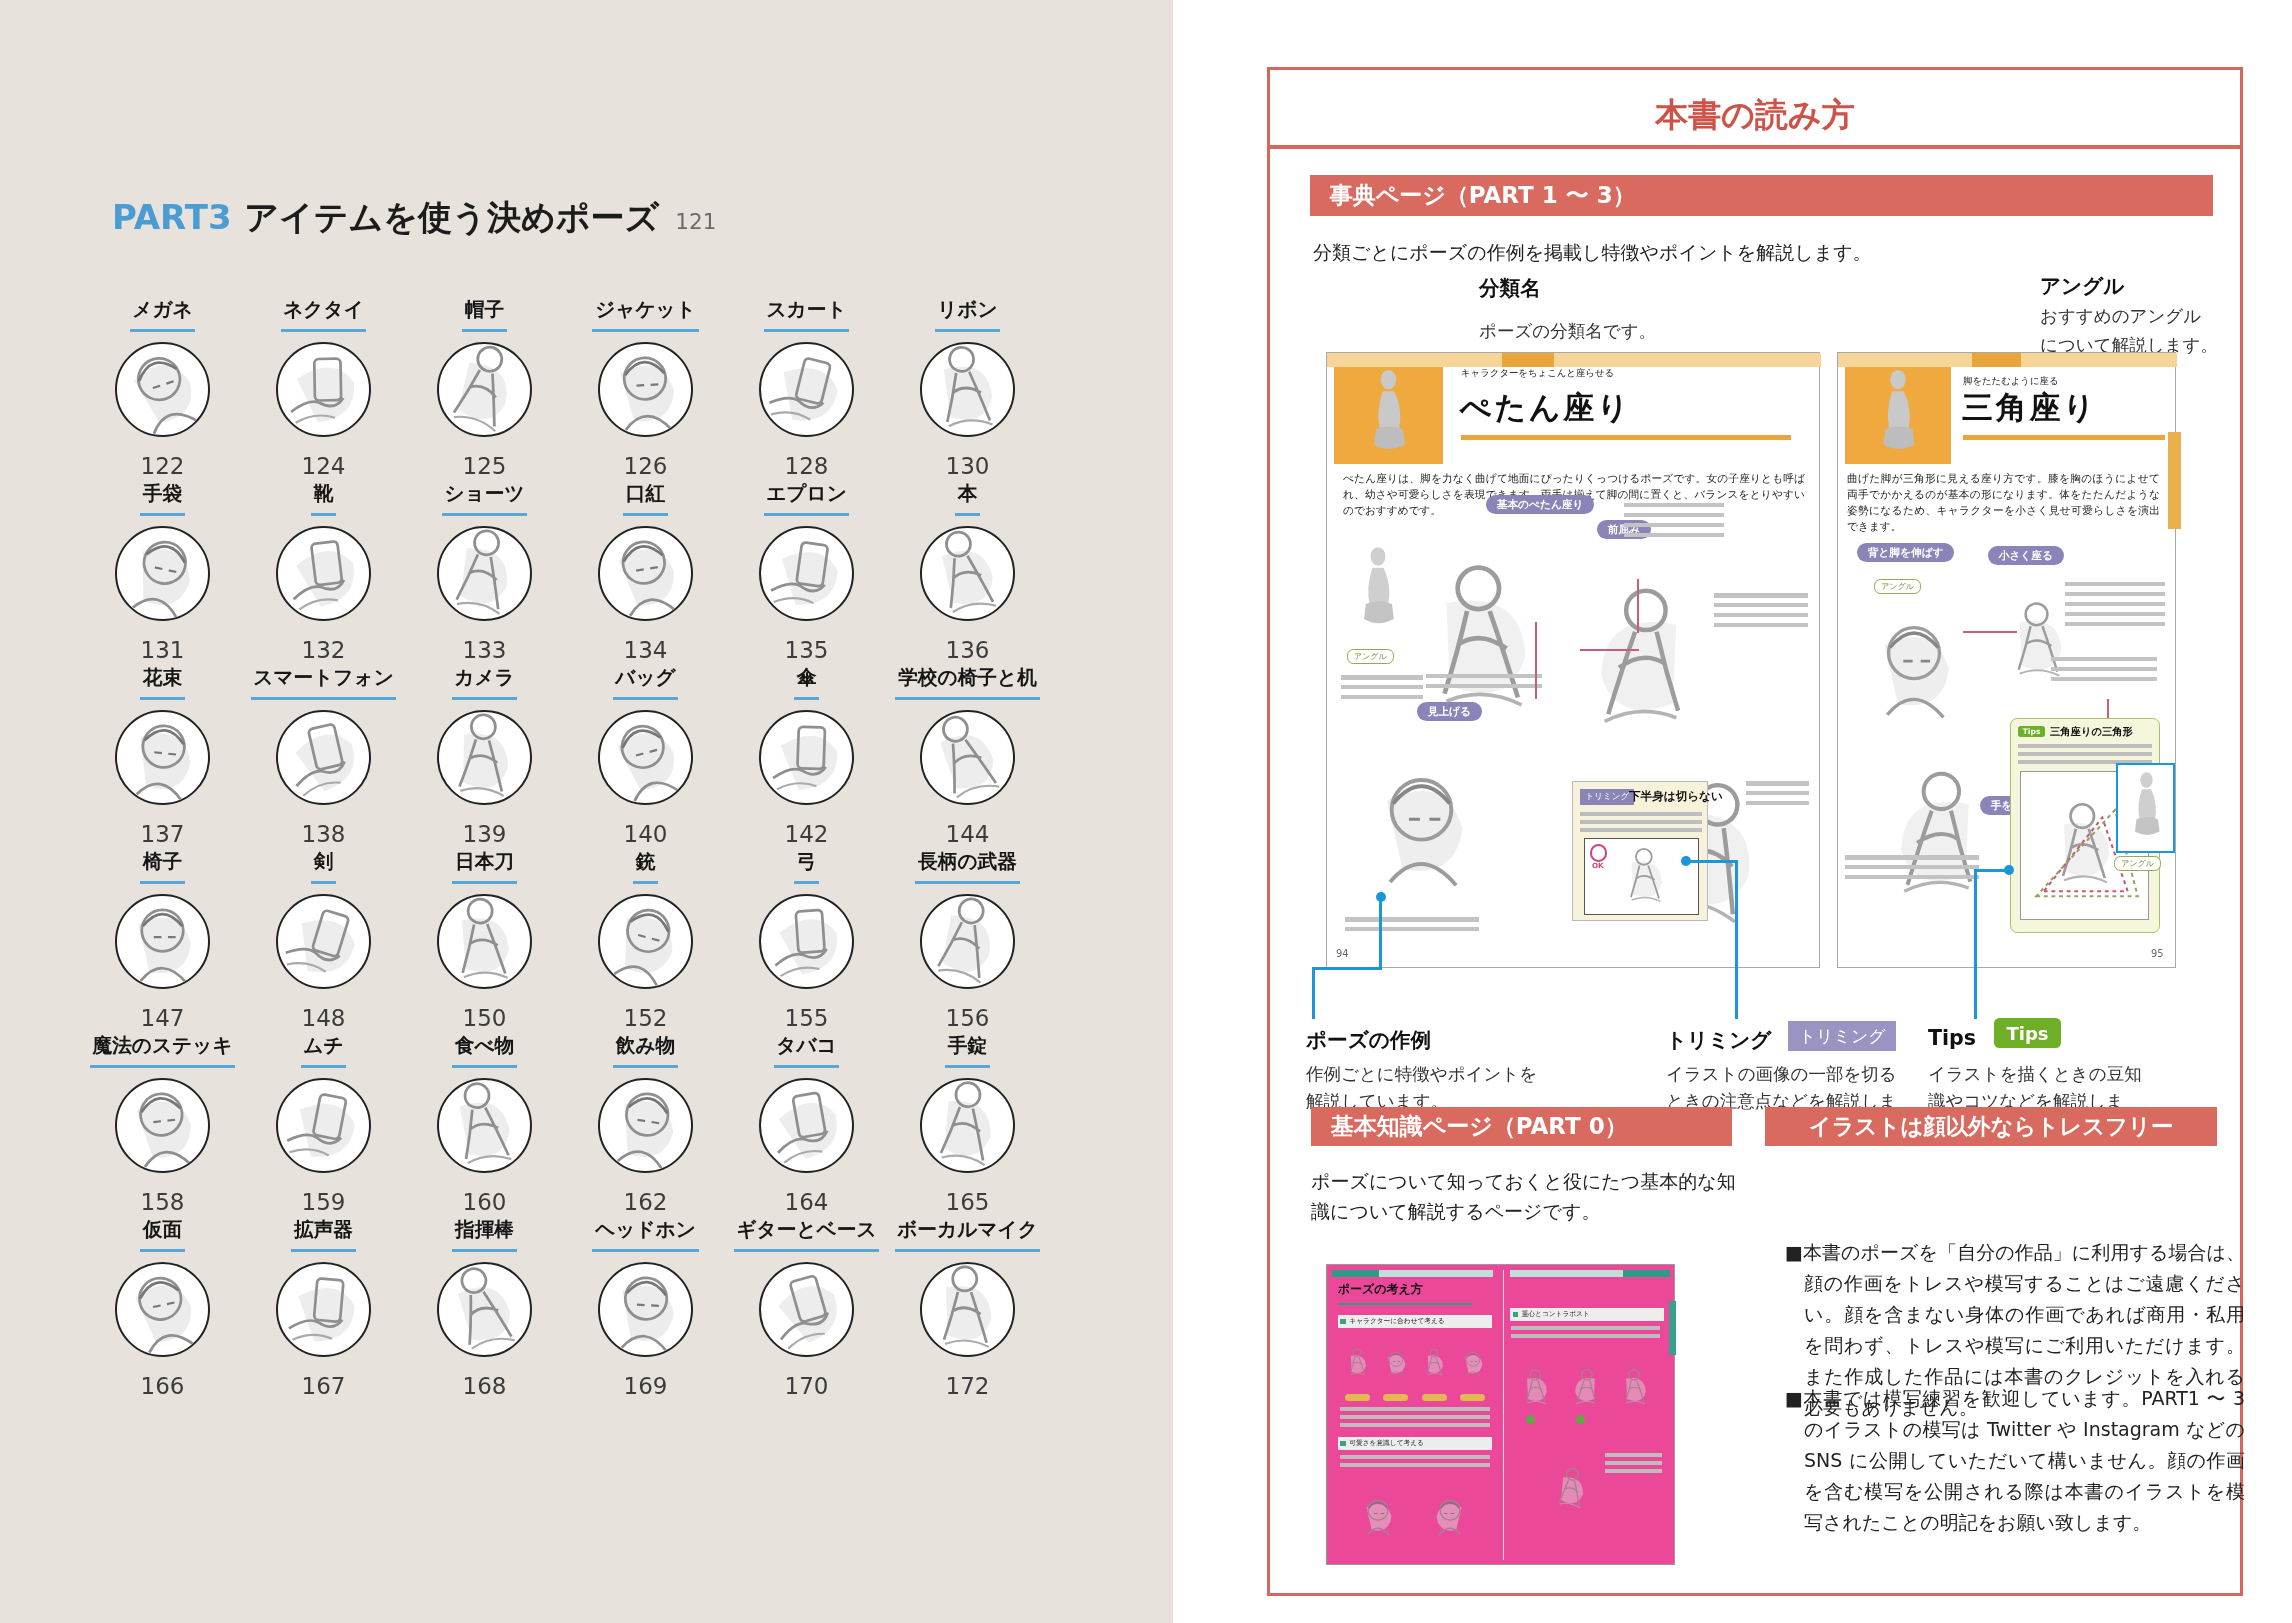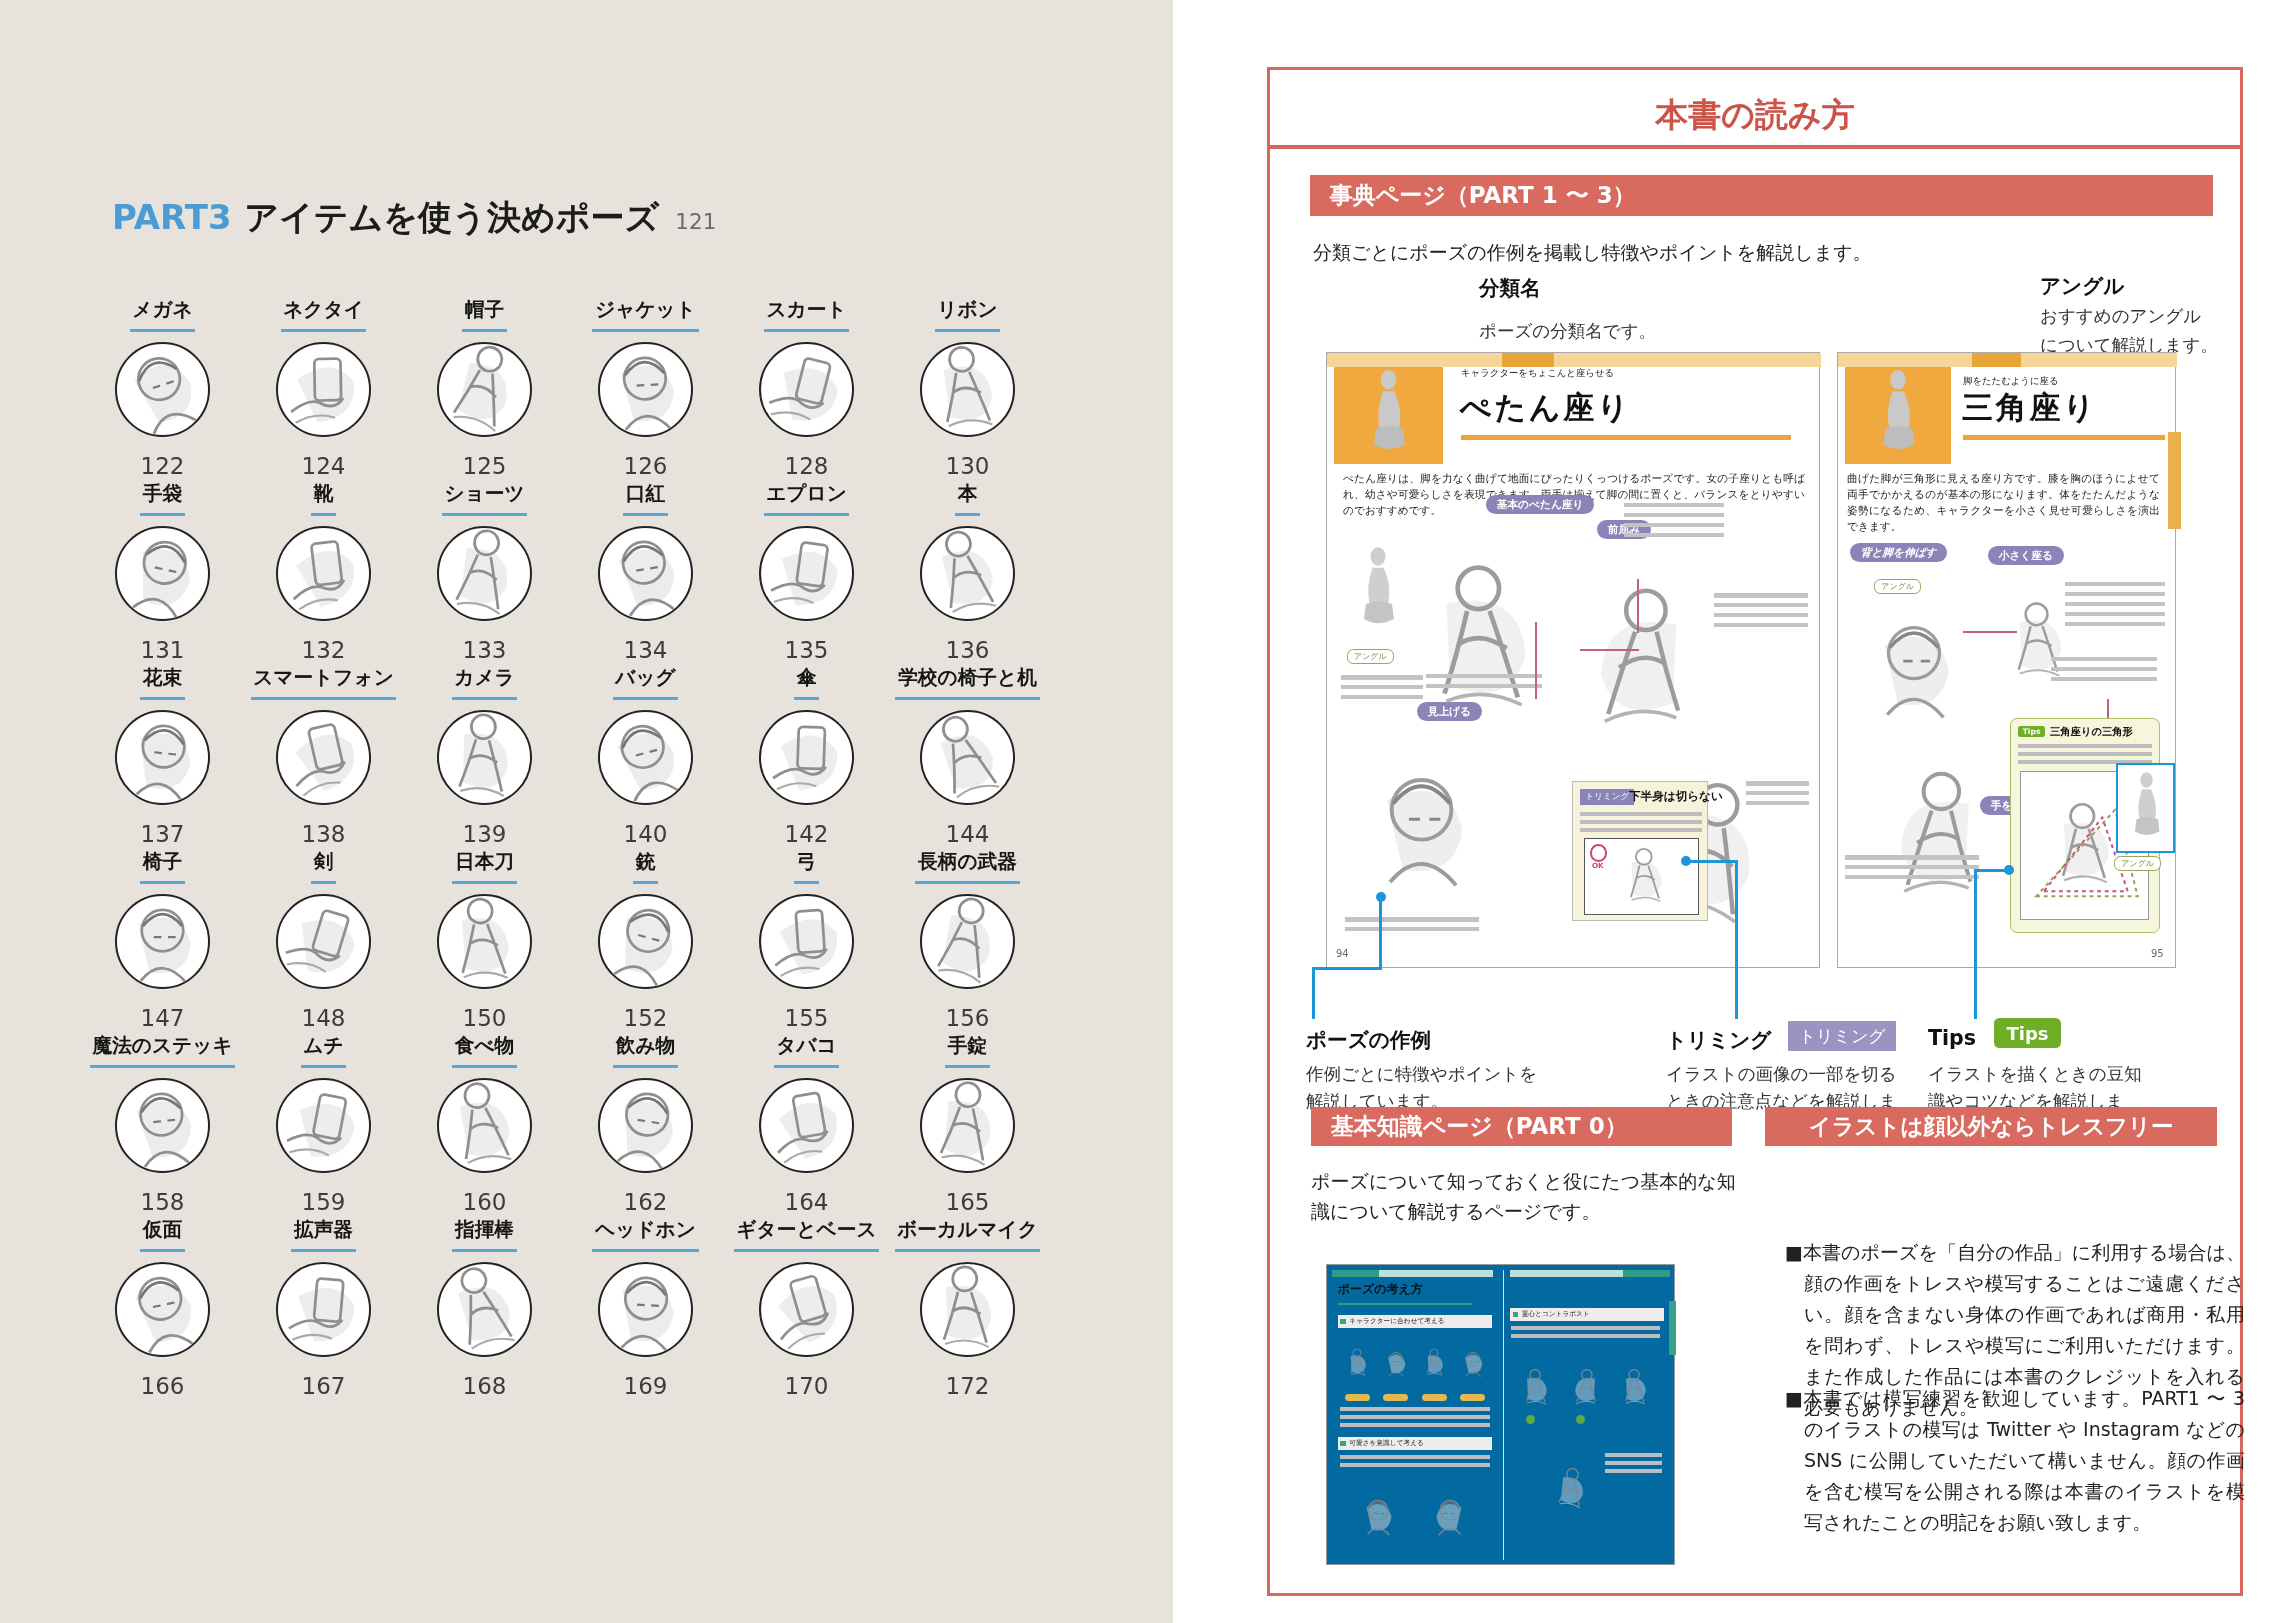--- a/index.html
+++ b/index.html
@@ -74,21 +74,21 @@
 
   
   .cbadge-purple{position:absolute;background:#9a94c2;color:#fff;font-size:17px;
                  padding:3.6px 10.7px;white-space:nowrap;}
   .cbadge-green{position:absolute;background:#6fae27;color:#fff;font-size:18px;font-weight:bold;
                 border-radius:5.4px;padding:4.5px 12.5px;white-space:nowrap;}
   .para{position:absolute;color:#222;font-size:19px;line-height:31px;text-align:justify;
         padding-left:1em;text-indent:-1em;}
 
   
-  #mspread{position:absolute;background:#0369a1;border:0.9px solid #999;box-sizing:border-box;}
+  #mspread{position:absolute;background:#ec4899;border:0.9px solid #999;box-sizing:border-box;}
   .tband{position:absolute;height:6.3px;background:#bfe0d8;}
   .tband-d{position:absolute;height:6.3px;background:#2f9c87;}
   .ms-head{position:absolute;font-size:12px;font-weight:bold;color:#111;white-space:nowrap;}
   .trule{position:absolute;height:1.8px;background:#2f9c87;}
   .ms-bar{position:absolute;height:13.4px;background:#ededed;font-size:6.7px;color:#222;
           display:flex;align-items:center;white-space:nowrap;overflow:hidden;}
   .ms-bar::before{content:"";width:5.4px;height:5.4px;background:#3aa57b;margin:0 3.6px 0 2.7px;flex:none;}
   .pill{position:absolute;background:#e3b952;border-radius:3.6px;}
   .gdot{position:absolute;border-radius:50%;background:#5fa845;}
   .vsep{position:absolute;background:#ddd;}
@@ -582,21 +582,21 @@
       <div class="osq" style="left:7.2px;top:14.3px;width:106px;height:97px;">
         <svg viewBox="0 0 60 100">
             <use href="#manq"></use>
           </svg>
       </div>
       <div class="s-sub" style="left:125px;top:21.5px;">脚をたたむように座る</div>
       <div class="s-title" style="left:124px;top:34px;">三角座り</div>
       <div class="orule" style="left:125px;top:82px;width:202px;"></div>
       <div class="s-body" style="left:9px;top:118px;width:313px;">曲げた脚が三角形に見える座り方です。膝を胸のほうによせて両手でかかえるのが基本の形になります。体をたたんだような姿勢になるため、キャラクターを小さく見せ可愛らしさを演出できます。</div>
 
-      <div class="pbadge" style="left:12px;top:190px;font-style:italic;">背と脚を伸ばす</div>
+      <div class="pbadge" style="left:19px;top:190px;">背と脚を伸ばす</div>
       <div class="pbadge" style="left:150px;top:193px;">小さく座る</div>
       <div class="pbadge" style="left:142px;top:443px;">手を膝の下に</div>
       <div class="abadge" style="left:36px;top:226px;">アングル</div>
 
       <div class="fig" style="left:9px;top:224px;width:134px;height:179px;">
         <svg viewBox="0 0 100 100">
             <use href="#sk-0"></use>
           </svg></div>
       <div class="fig" style="left:152px;top:222px;width:99px;height:134px;">
         <svg viewBox="0 0 100 100">

